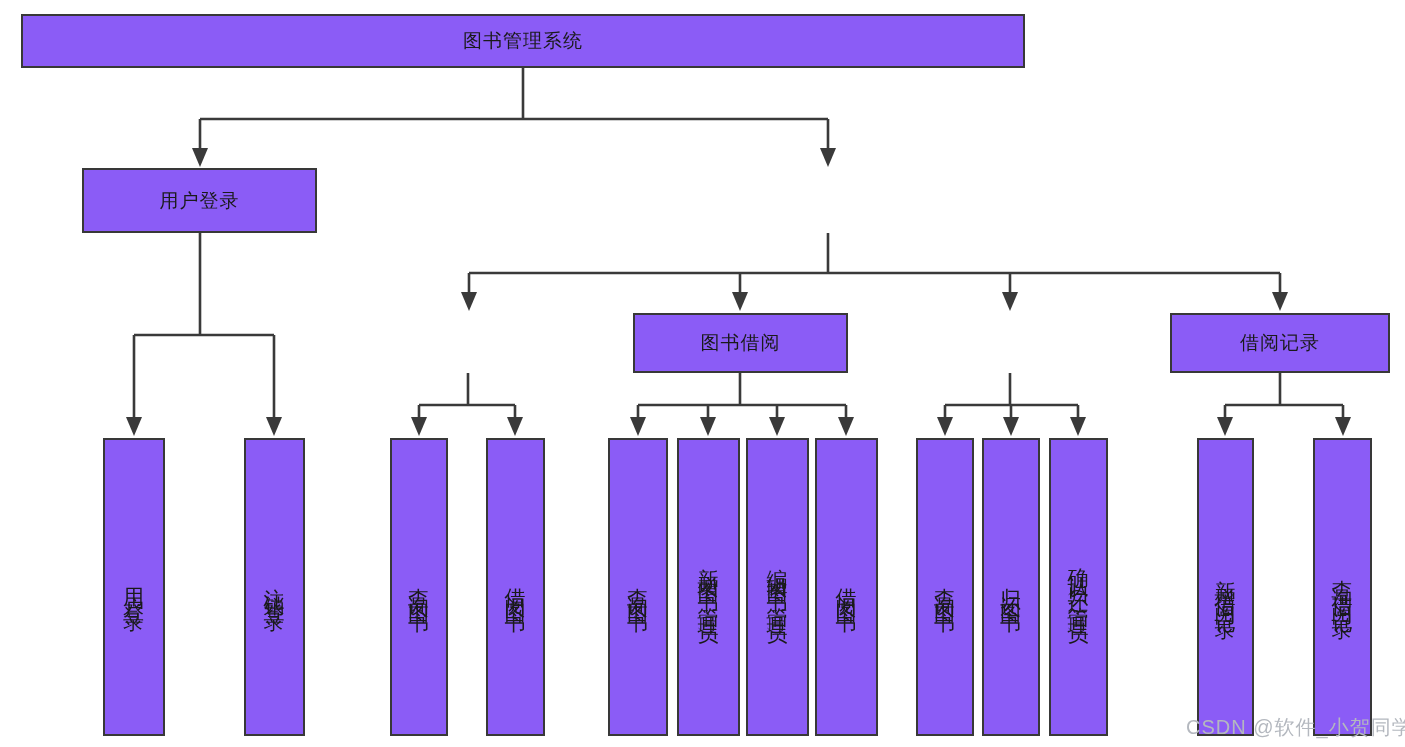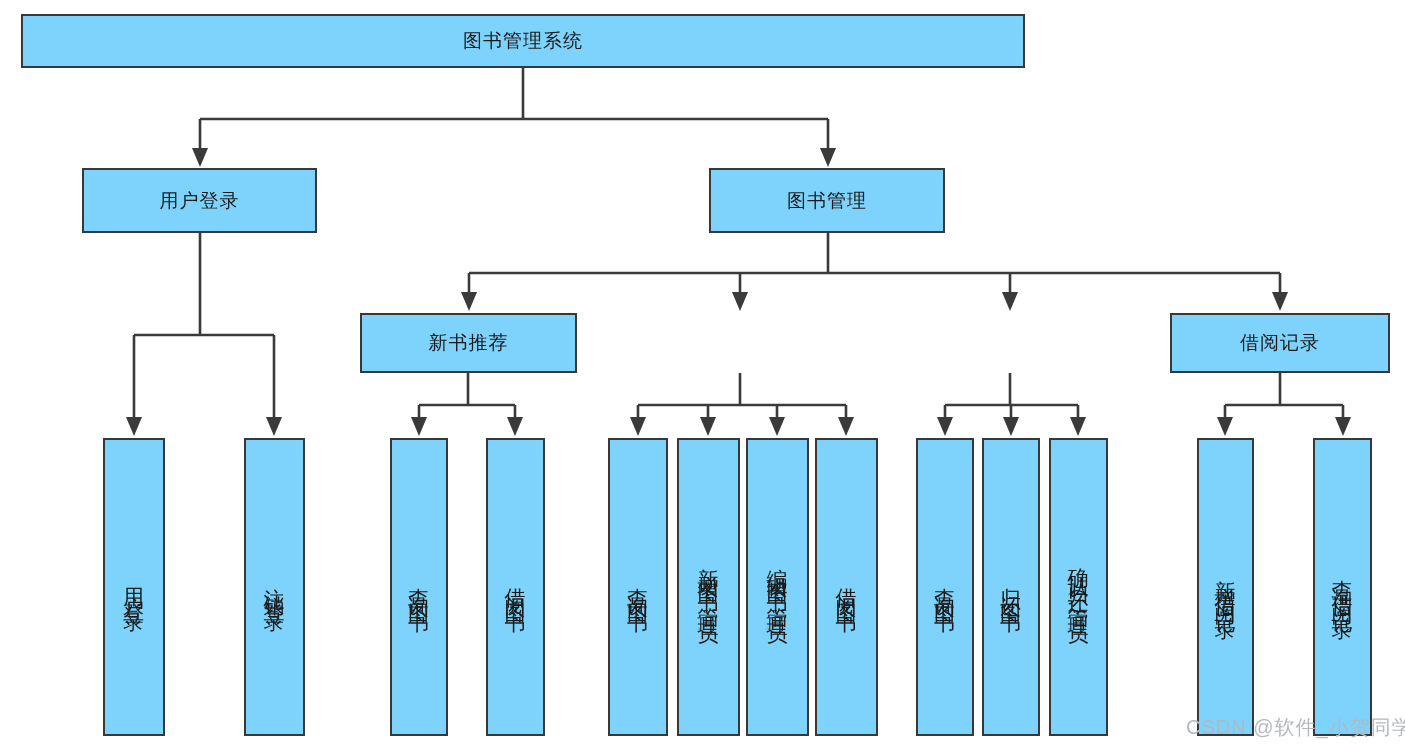--- a/index.html
+++ b/index.html
@@ -23,21 +23,21 @@
     stroke-width: 2.6;
   }
   #connectors polygon {
     fill: #3a3a3a;
     stroke: none;
   }
   .node {
     position: absolute;
     box-sizing: border-box;
     border: 2.5px solid #383838;
-    background: #7dd3fc;
+    background: #8b5cf6;
     color: #1a1a1a;
     display: flex;
     align-items: center;
     justify-content: center;
     font-size: 19px;
     letter-spacing: 1px;
     white-space: nowrap;
   }
   .vnode {
     font-size: 21px;
@@ -107,23 +107,22 @@
     <g>
       <path d="M1280,373 V405 M1225,405 H1343 M1225,405 V419 M1343,405 V419"></path>
       <polygon points="1217,417 1233,417 1225,436"></polygon>
       <polygon points="1335,417 1351,417 1343,436"></polygon>
     </g>
   </svg>
 
   <div class="node" style="left:21px; top:14px; width:1004px; height:54px;">图书管理系统</div>
 
   <div class="node" style="left:82px; top:168px; width:235px; height:65px;">用户登录</div>
-  <div class="node" style="left:709px; top:168px; width:236px; height:65px;">图书管理</div>
 
-  <div class="node" style="left:360px; top:313px; width:217px; height:60px;">新书推荐</div>
+  <div class="node" style="left:633px; top:313px; width:215px; height:60px;">图书借阅</div>
   <div class="node" style="left:1170px; top:313px; width:220px; height:60px;">借阅记录</div>
 
   <div class="node vnode" style="left:103px; top:438px; width:62px; height:298px;">用户登录</div>
   <div class="node vnode" style="left:244px; top:438px; width:61px; height:298px;">注销登录</div>
 
   <div class="node vnode" style="left:390px; top:438px; width:58px; height:298px;">查询图书</div>
   <div class="node vnode" style="left:486px; top:438px; width:59px; height:298px;">借阅图书</div>
 
   <div class="node vnode" style="left:608px; top:438px; width:60px; height:298px;">查询图书</div>
   <div class="node vnode" style="left:677px; top:438px; width:63px; height:298px;">新增图书（管理员）</div>

